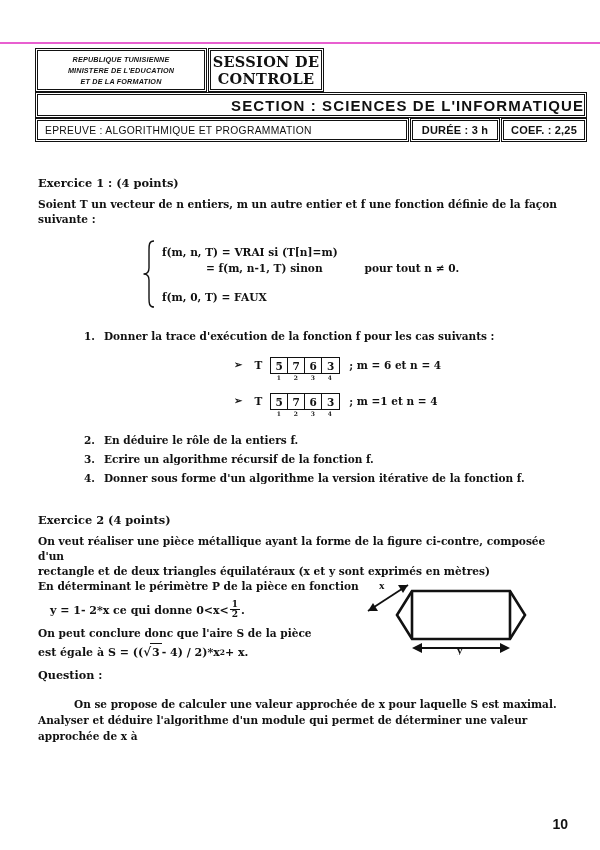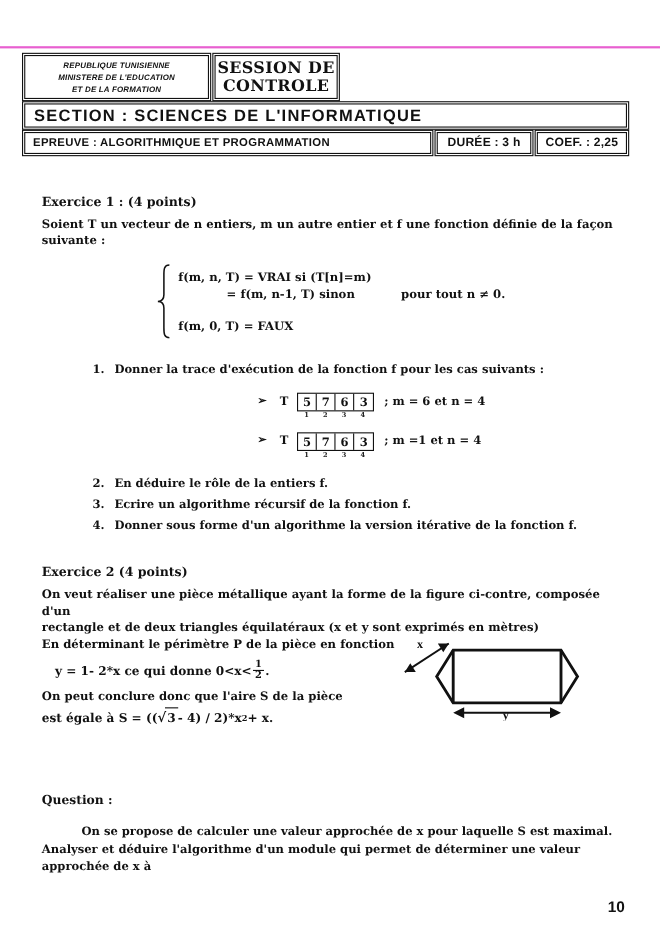--- a/index.html
+++ b/index.html
@@ -29,21 +29,21 @@
     left: 0;
     top: 42px;
     width: 600px;
     height: 2px;
     background: #e85fd0;
   }
 
   
   .header {
     position: absolute;
-    left: 22px;
+    left: 37px;
     top: 50px;
     width: 548px;
   }
   .hdr-row {
     display: flex;
     gap: 5px;
     margin-bottom: 4px;
   }
   .hdr-box {
     border: 1.5px solid #111;
@@ -100,40 +100,40 @@
     letter-spacing: 0.2px;
     white-space: nowrap;
   }
   .box-exam .yr {
     font-size: 17px;
   }
 
   .box-section {
     width: 100%;
     height: 22px;
-    align-items: flex-start;
+    align-items: flex-end;
   }
   .box-section .ln {
     font-family: "Liberation Sans", sans-serif;
     font-weight: bold;
     font-size: 15px;
     letter-spacing: 1.1px;
     line-height: 21px;
     padding-left: 8px;
     white-space: nowrap;
   }
 
   .box-epreuve {
     flex: 1;
     height: 20px;
     align-items: flex-start;
   }
   .box-epreuve .ln {
     font-family: "Liberation Sans", sans-serif;
-    font-weight: bold;
+    font-weight: normal;
     font-size: 10.3px;
     letter-spacing: 0.3px;
     line-height: 19px;
     padding-left: 7px;
     white-space: nowrap;
   }
   .box-duree { width: 86px; height: 20px; }
   .box-coef  { width: 82px; height: 20px; justify-content: center; }
   .box-duree .ln, .box-coef .ln {
     font-family: "Liberation Sans", sans-serif;
@@ -300,21 +300,21 @@
     left: 355px;
     top: 575px;
     width: 205px;
     height: 80px;
   }
 
   
   .question {
     position: absolute;
     left: 38px;
-    top: 720px;
+    top: 668px;
     width: 528px;
   }
   .q-title {
     font-family: "DejaVu Serif", serif;
     font-weight: bold;
     font-size: 11.2px;
     margin: 0 0 14px 0;
   }
   .q-para {
     font-family: "DejaVu Serif", serif;

